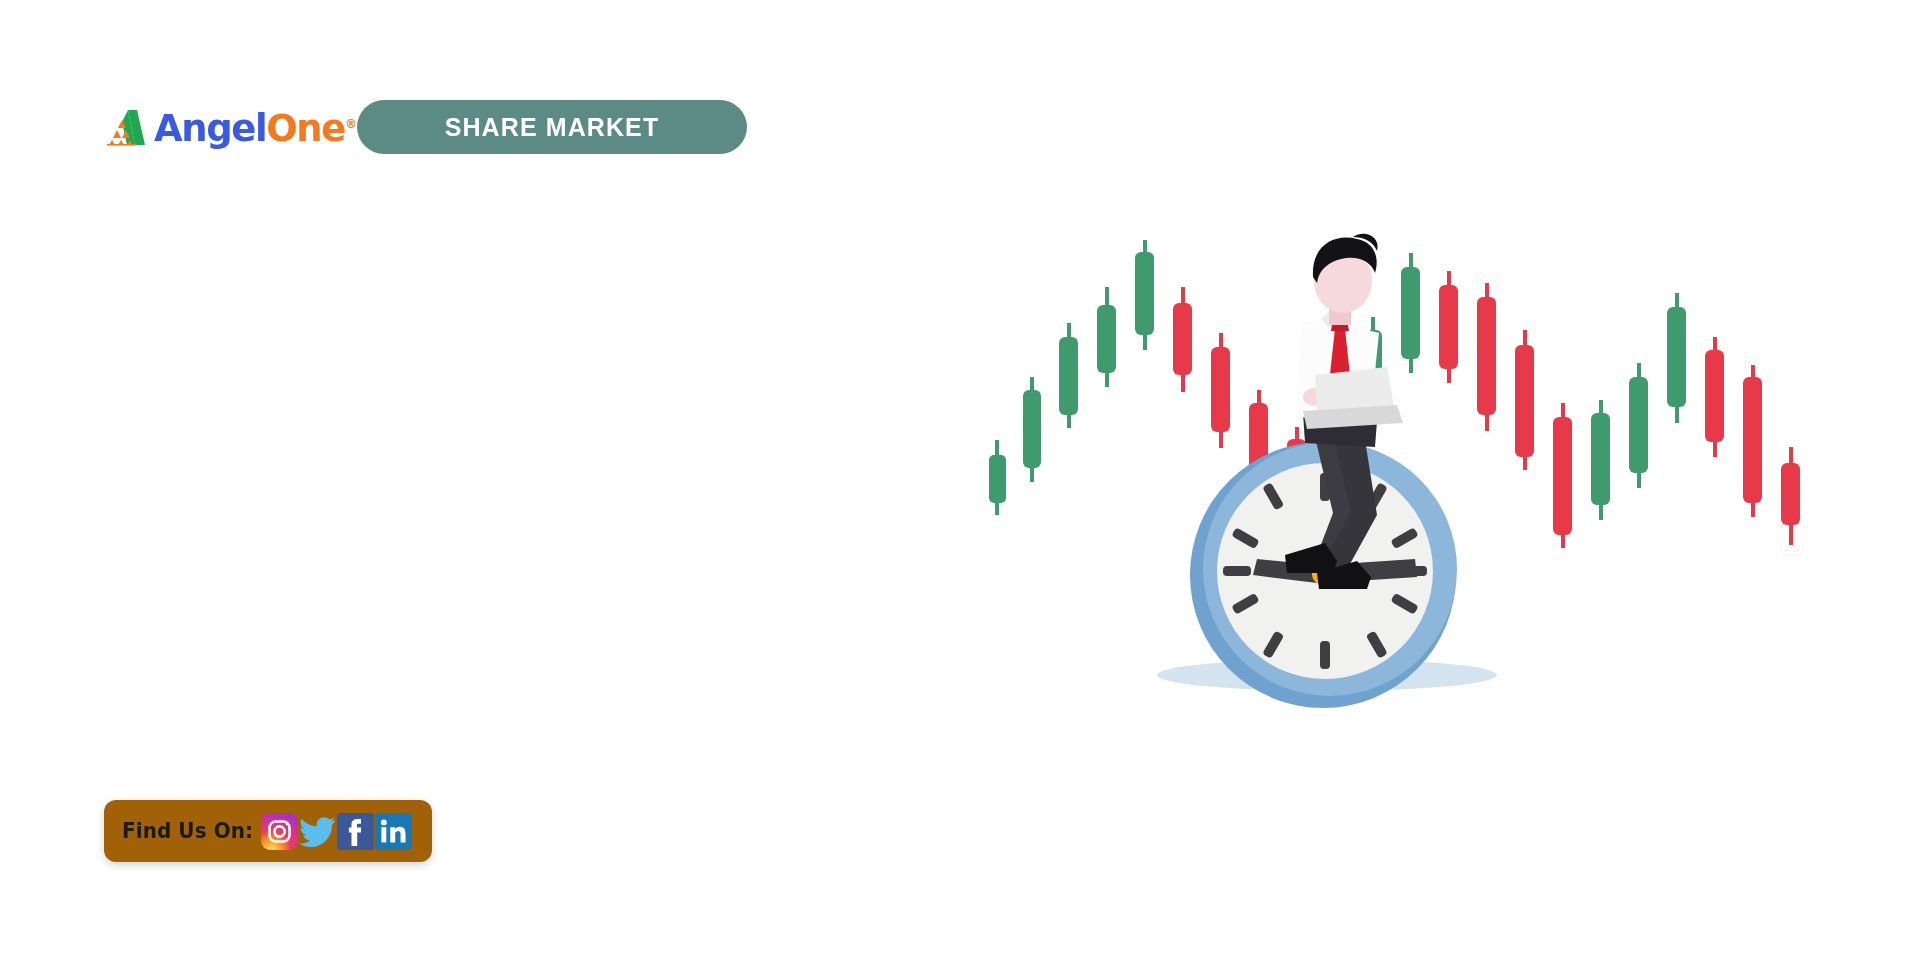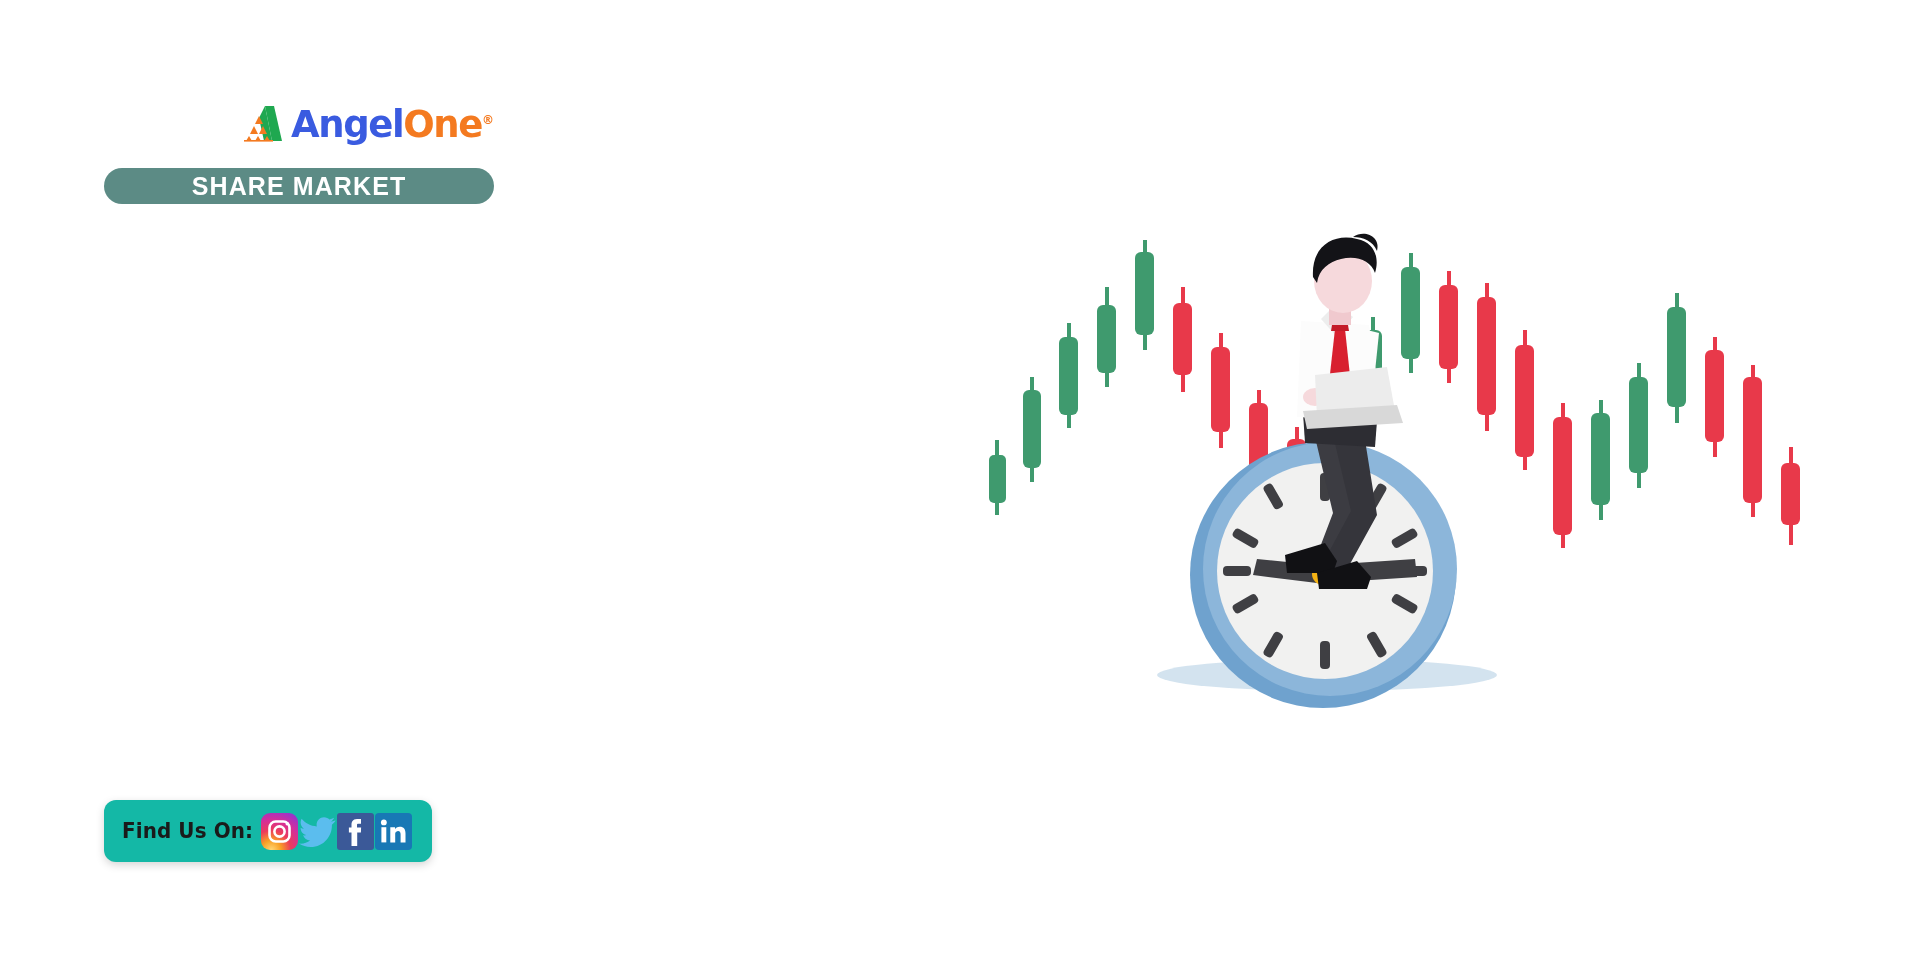--- a/index.html
+++ b/index.html
@@ -22,23 +22,21 @@
     background: #ffffff;
     overflow: hidden;
   }
 
   
   .header {
     position: absolute;
     left: 104px;
     top: 100px;
     display: flex;
-    align-items: flex-end;
-    gap: 22px;
-    flex-direction: column;
+    align-items: center;
   }
 
   .brand-logo {
     display: flex;
     align-items: center;
     gap: 8px;
     height: 46px;
   }
   .logo-mark {
     width: 42px;
@@ -60,21 +58,21 @@
   .brand-one   { color: #F47A20; }
   .brand-reg {
     font-size: 12px;
     vertical-align: super;
     color: #F47A20;
     font-weight: 700;
     letter-spacing: 0;
   }
 
   .category-badge {
-    height: 36px;
+    height: 54px;
     min-width: 390px;
     border-radius: 27px;
     background: #5C8B85;
     display: flex;
     align-items: center;
     justify-content: center;
     padding: 0 40px;
     box-sizing: border-box;
   }
   .category-badge span {
@@ -118,21 +116,21 @@
     width: 96%;
     text-transform: uppercase;
   }
 
   
   .social-bar {
     position: absolute;
     left: 104px;
     top: 800px;
     height: 62px;
-    background: #14b8a6;
+    background: #a16207;
     border-radius: 12px;
     box-shadow: 0 3px 9px rgba(0,0,0,0.17);
     display: flex;
     align-items: center;
     padding: 0 20px 0 18px;
     gap: 1px;
     box-sizing: border-box;
   }
   .social-label {
     font-family: "DejaVu Sans", sans-serif;

